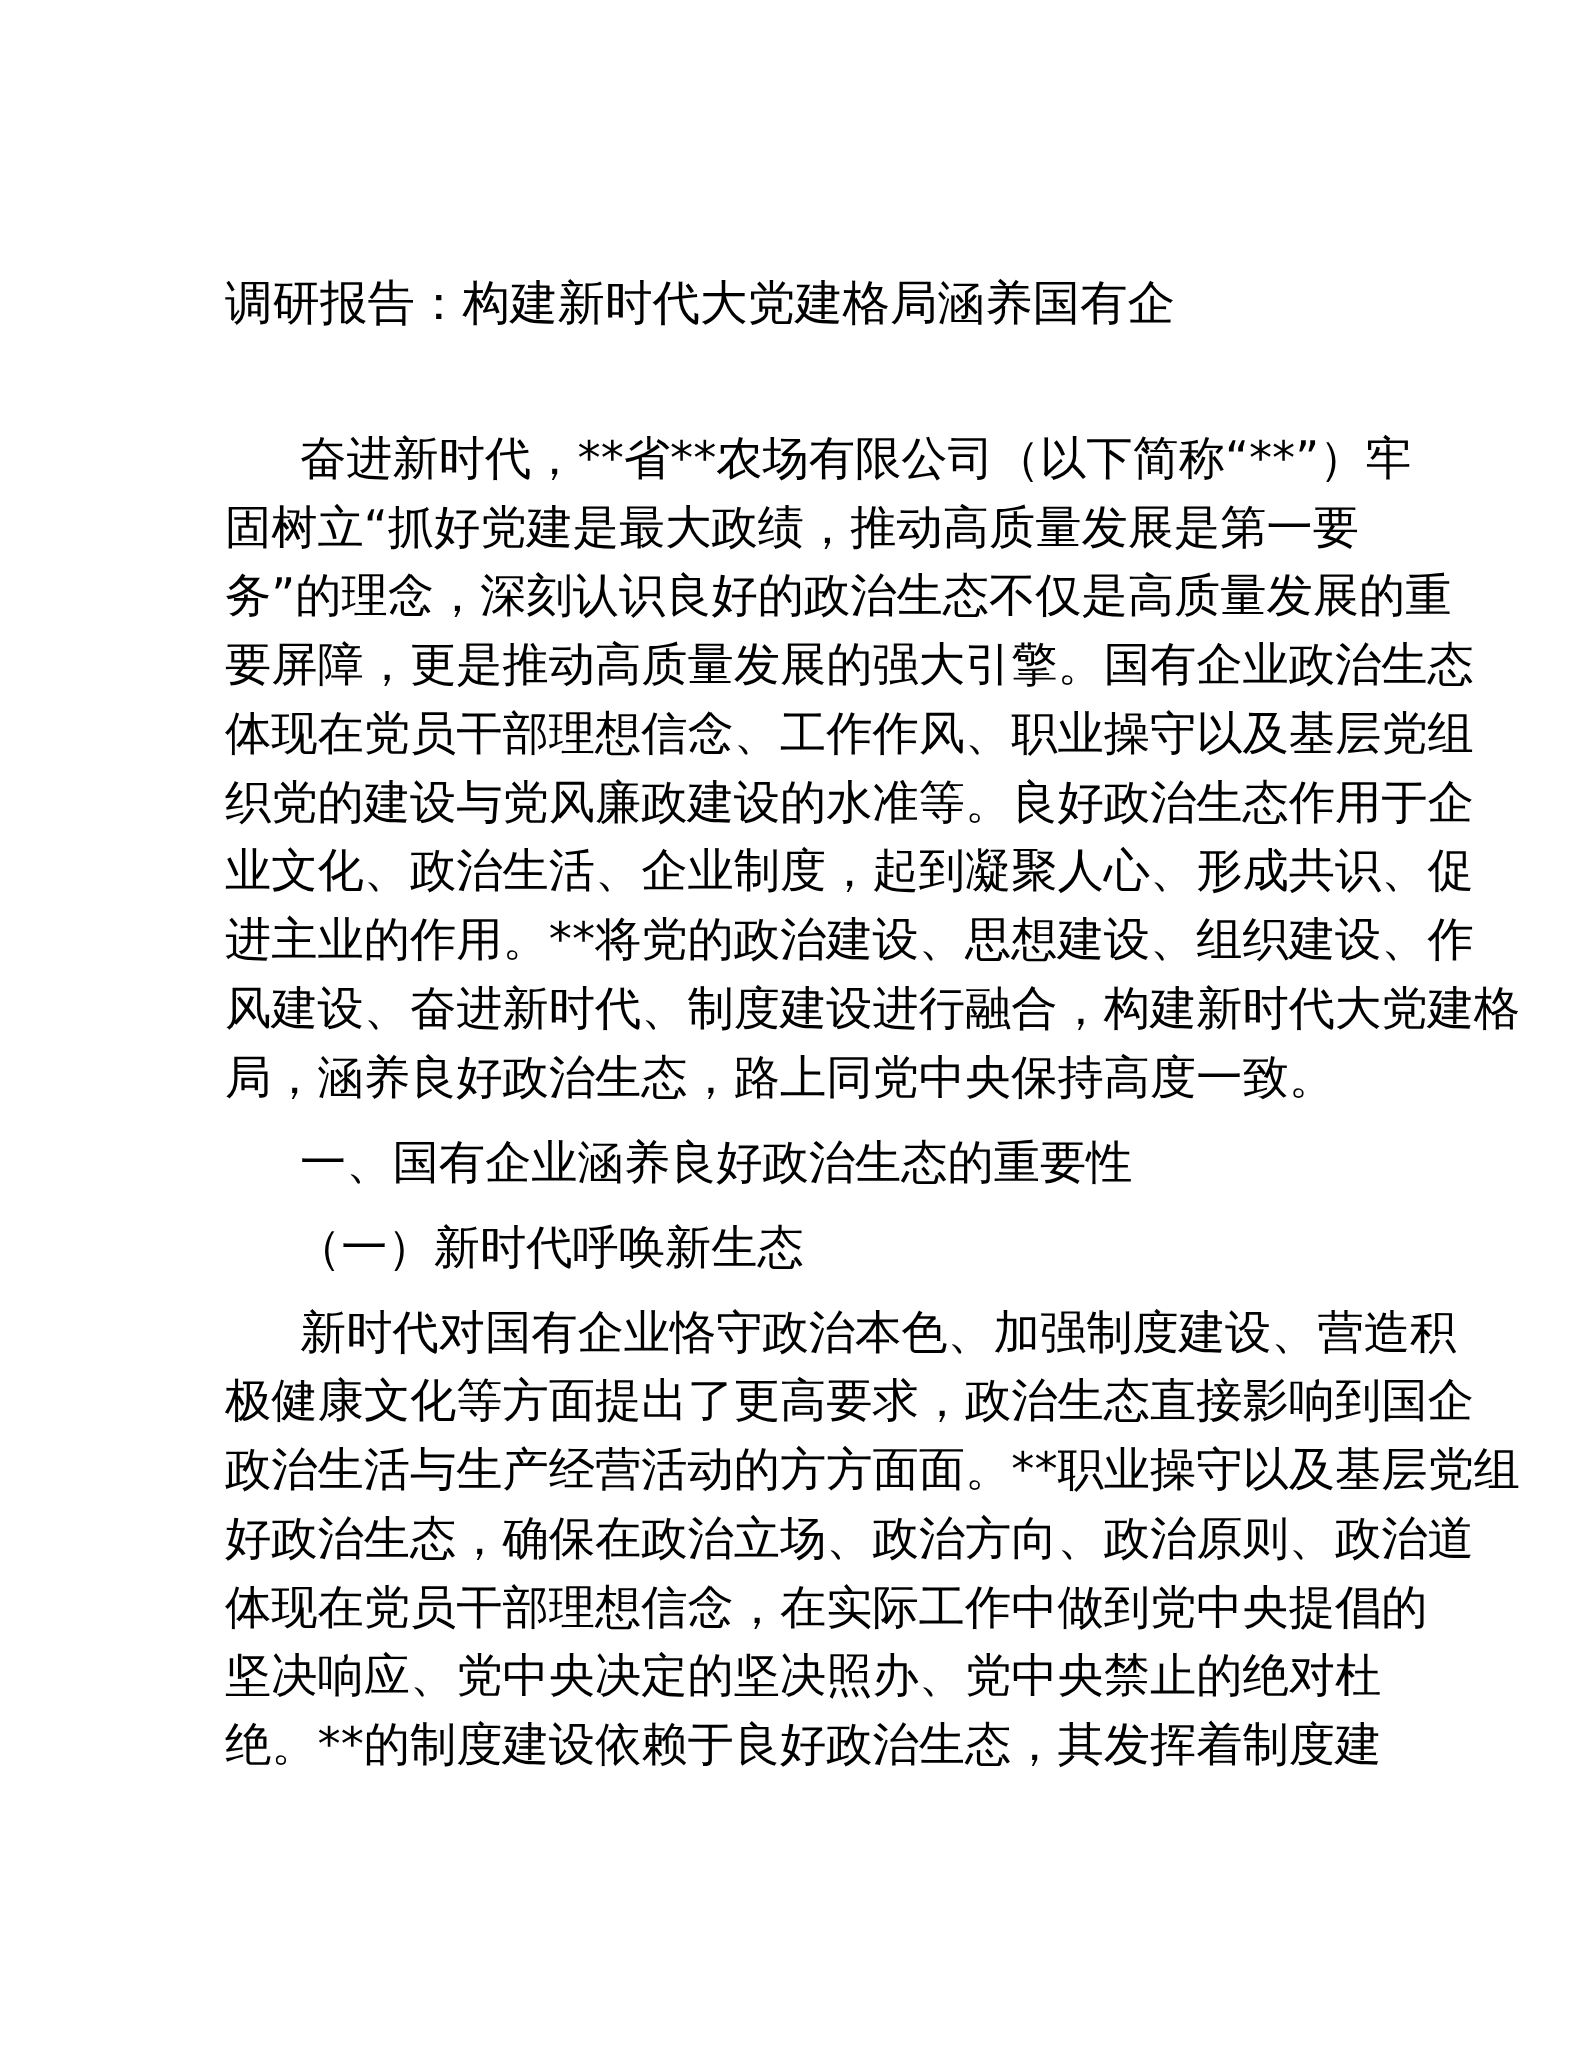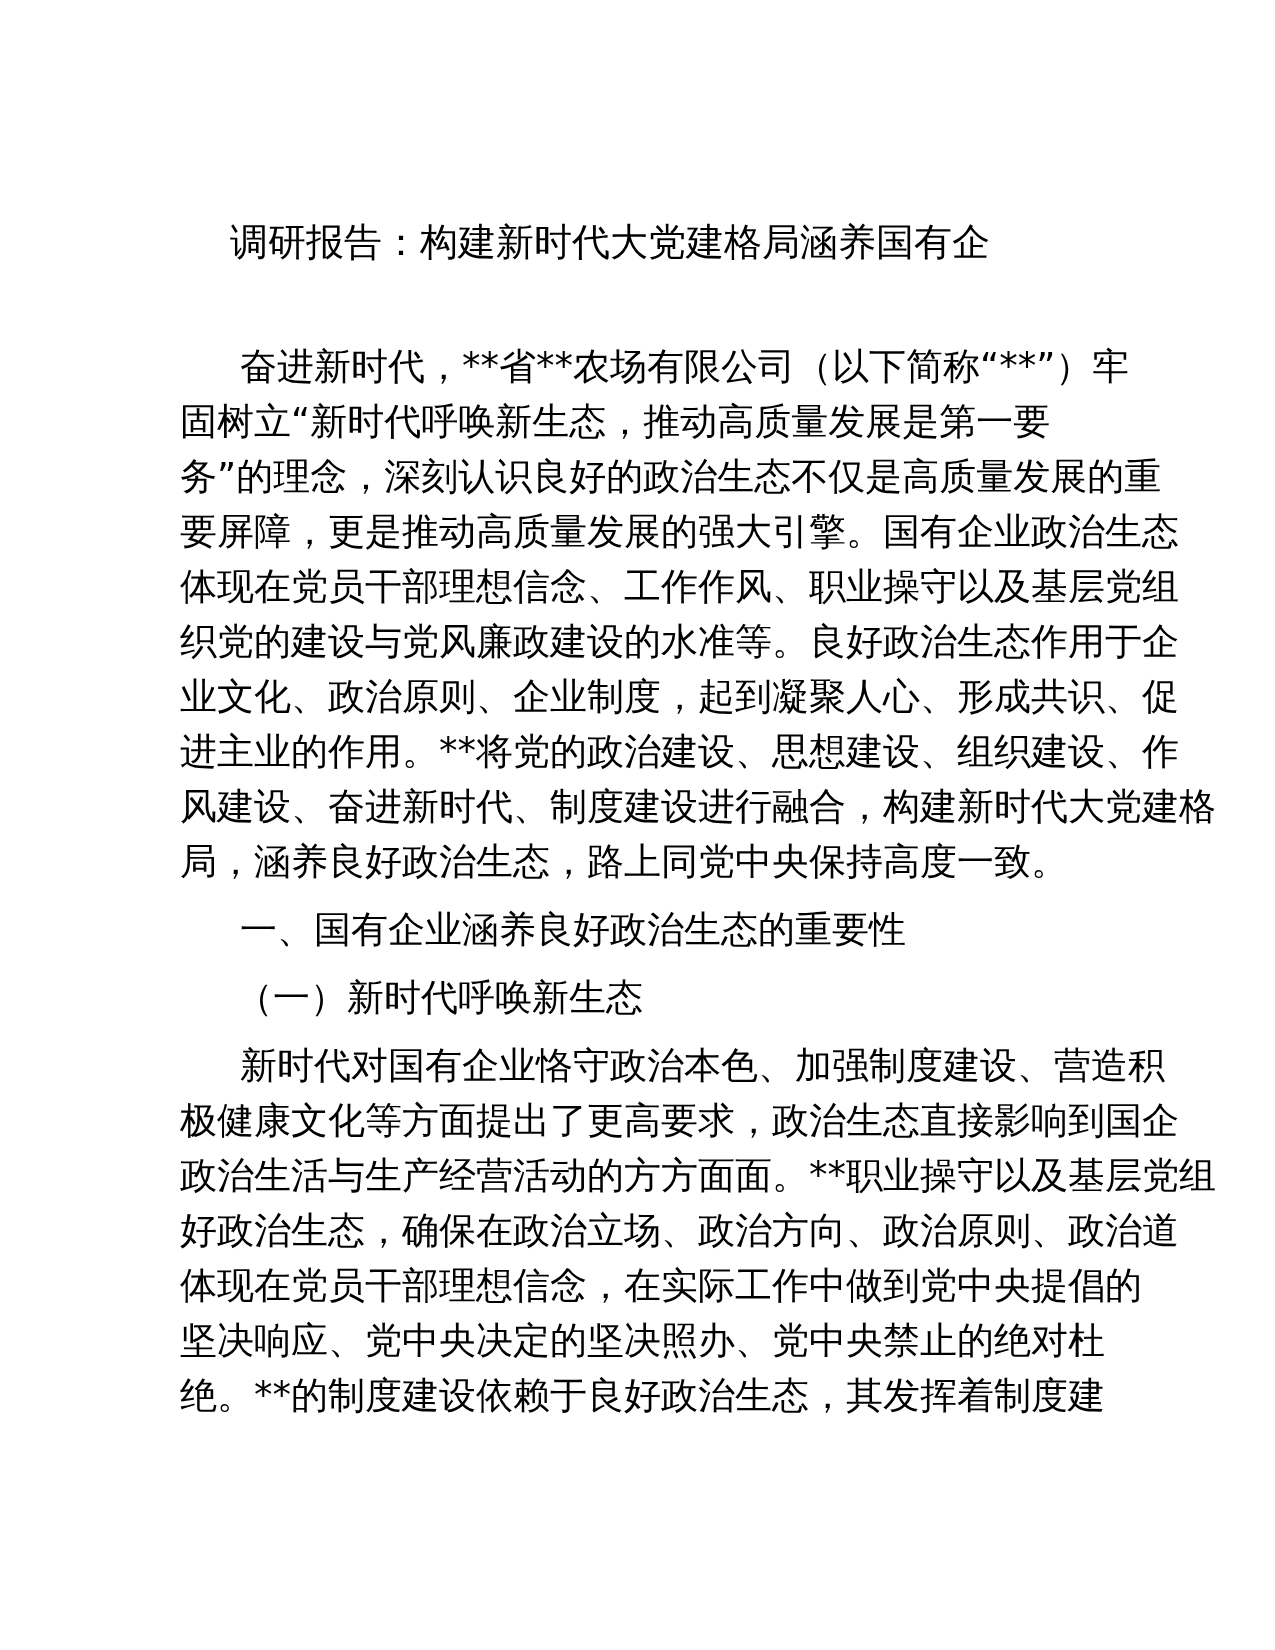--- a/index.html
+++ b/index.html
@@ -20,21 +20,20 @@
       left: 0;
       top: 0;
       width: 1275px;
       height: 1650px;
       background: #ffffff;
     }
     .title {
       position: absolute;
       left: 180px;
       width: 860px;
-      text-align: center;
       font-size: 38px;
       line-height: 56px;
       top: 214px;
       white-space: nowrap;
       letter-spacing: 0px;
     }
     .title .tline { display: block; height: 56px; }
     .line {
       position: absolute;
       left: 180px;
@@ -54,26 +53,26 @@
 </head>
 <body>
 
 <div class="page">
 
   <div class="title">
     <span class="tline">调研报告：构建新时代大党建格局涵养国有企</span>
   </div>
 
   <div class="line indent" style="top:347px">奋进新时代，**省**农场有限公司（以下简称“**”）牢</div>
-  <div class="line" style="top:402px">固树立“新时代呼唤新生态，推动高质量发展是第一要</div>
+  <div class="line" style="top:402px">固树立“抓好党建是最大政绩，推动高质量发展是第一要</div>
   <div class="line" style="top:457px">务”的理念，深刻认识良好的政治生态不仅是高质量发展的重</div>
   <div class="line" style="top:512px">要屏障，更是推动高质量发展的强大引擎。国有企业政治生态</div>
   <div class="line" style="top:567px">体现在党员干部理想信念、工作作风、职业操守以及基层党组</div>
   <div class="line" style="top:622px">织党的建设与党风廉政建设的水准等。良好政治生态作用于企</div>
-  <div class="line" style="top:677px">业文化、政治原则、企业制度，起到凝聚人心、形成共识、促</div>
+  <div class="line" style="top:677px">业文化、政治生活、企业制度，起到凝聚人心、形成共识、促</div>
   <div class="line" style="top:732px">进主业的作用。**将党的政治建设、思想建设、组织建设、作</div>
   <div class="line" style="top:787px">风建设、奋进新时代、制度建设进行融合，构建新时代大党建格</div>
   <div class="line last" style="top:842px">局，涵养良好政治生态，路上同党中央保持高度一致。</div>
 
   <div class="line indent heading" style="top:910px">一、国有企业涵养良好政治生态的重要性</div>
 
   <div class="line indent heading" style="top:978px; left:236px">（一）新时代呼唤新生态</div>
 
   <div class="line indent" style="top:1046px">新时代对国有企业恪守政治本色、加强制度建设、营造积</div>
   <div class="line" style="top:1101px">极健康文化等方面提出了更高要求，政治生态直接影响到国企</div>

